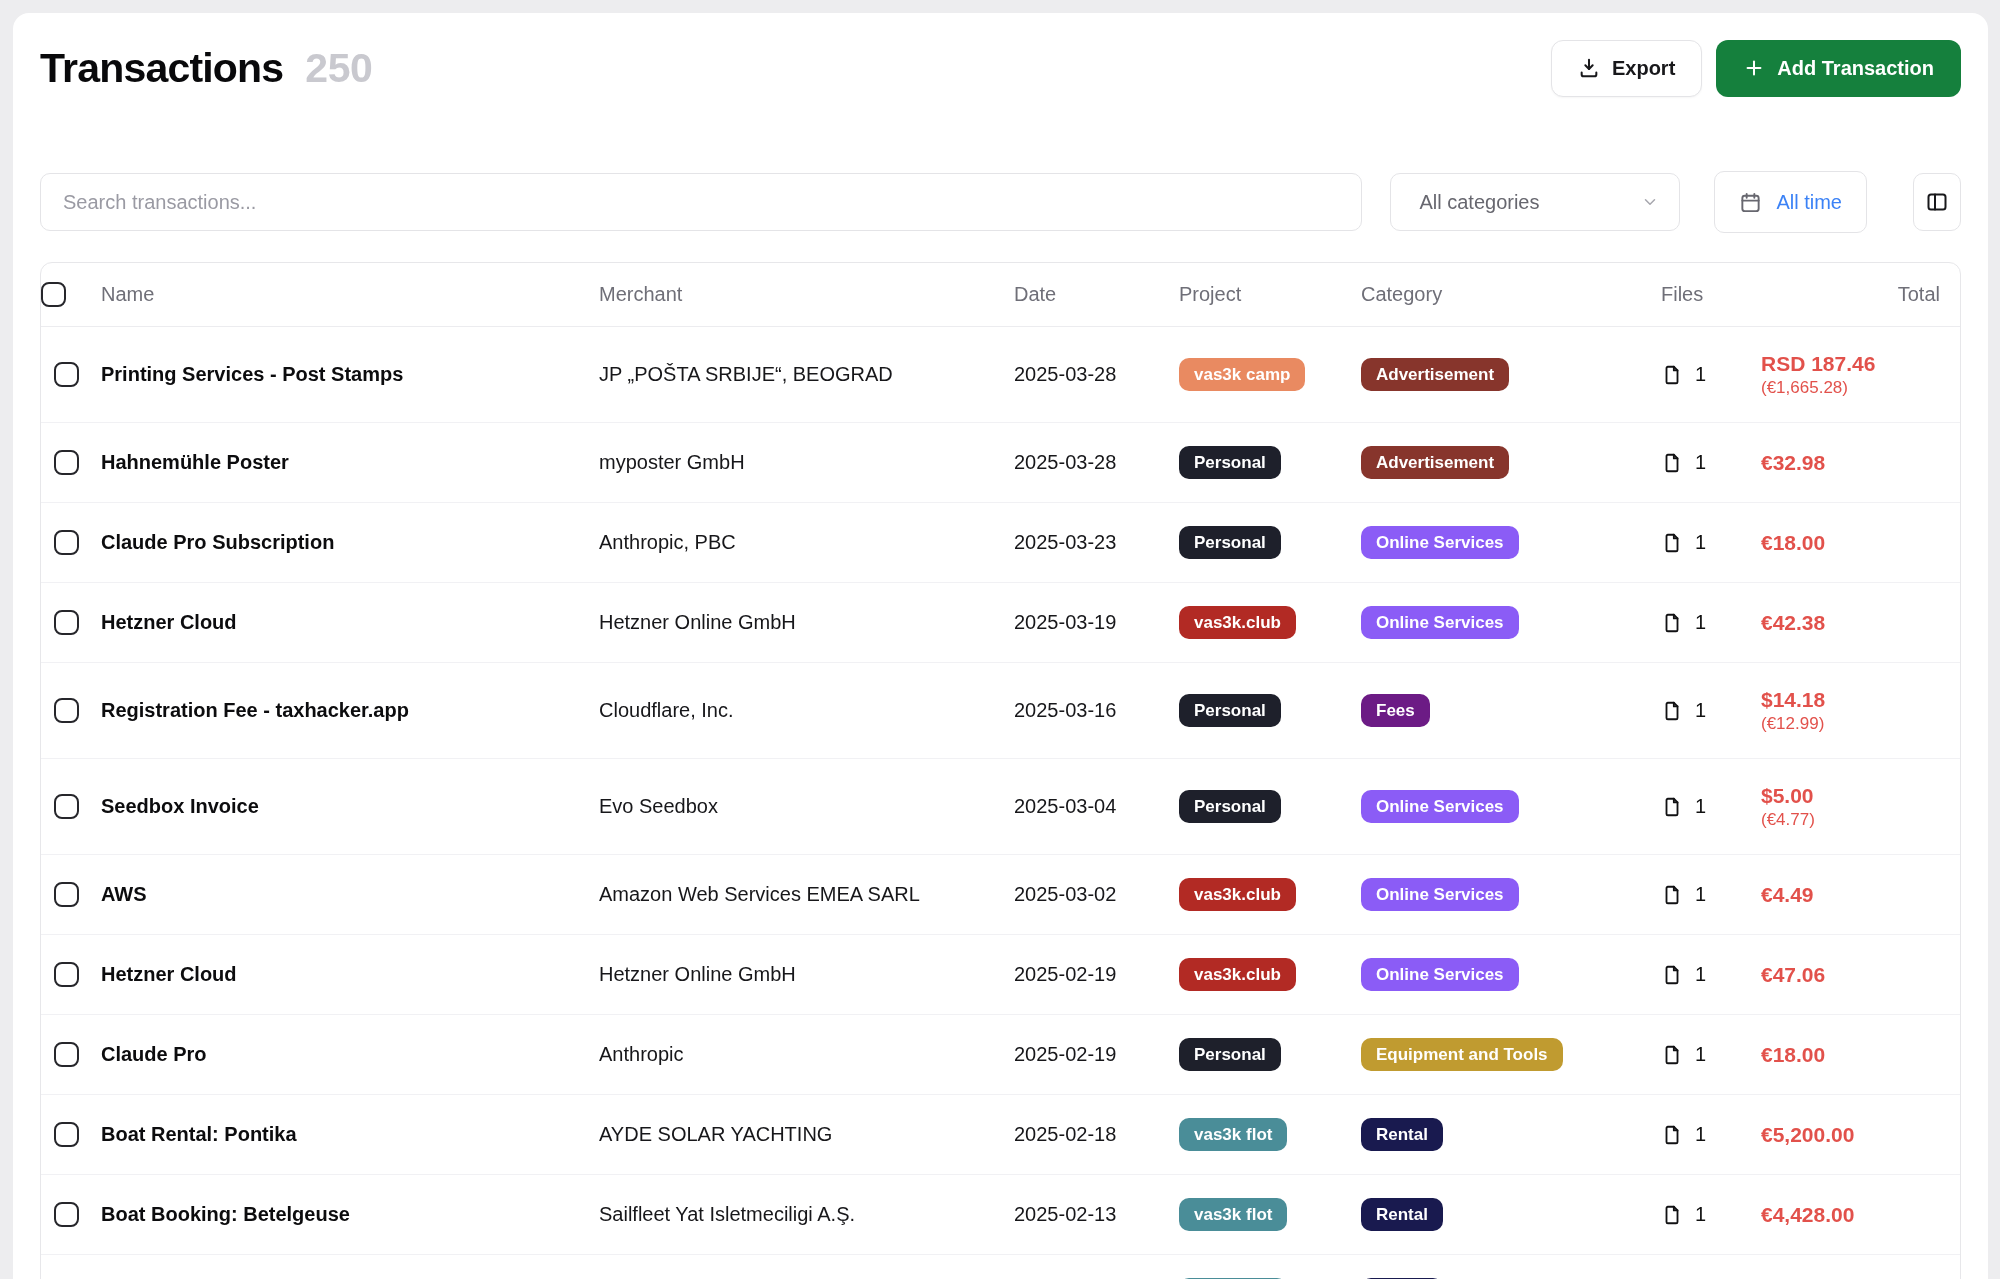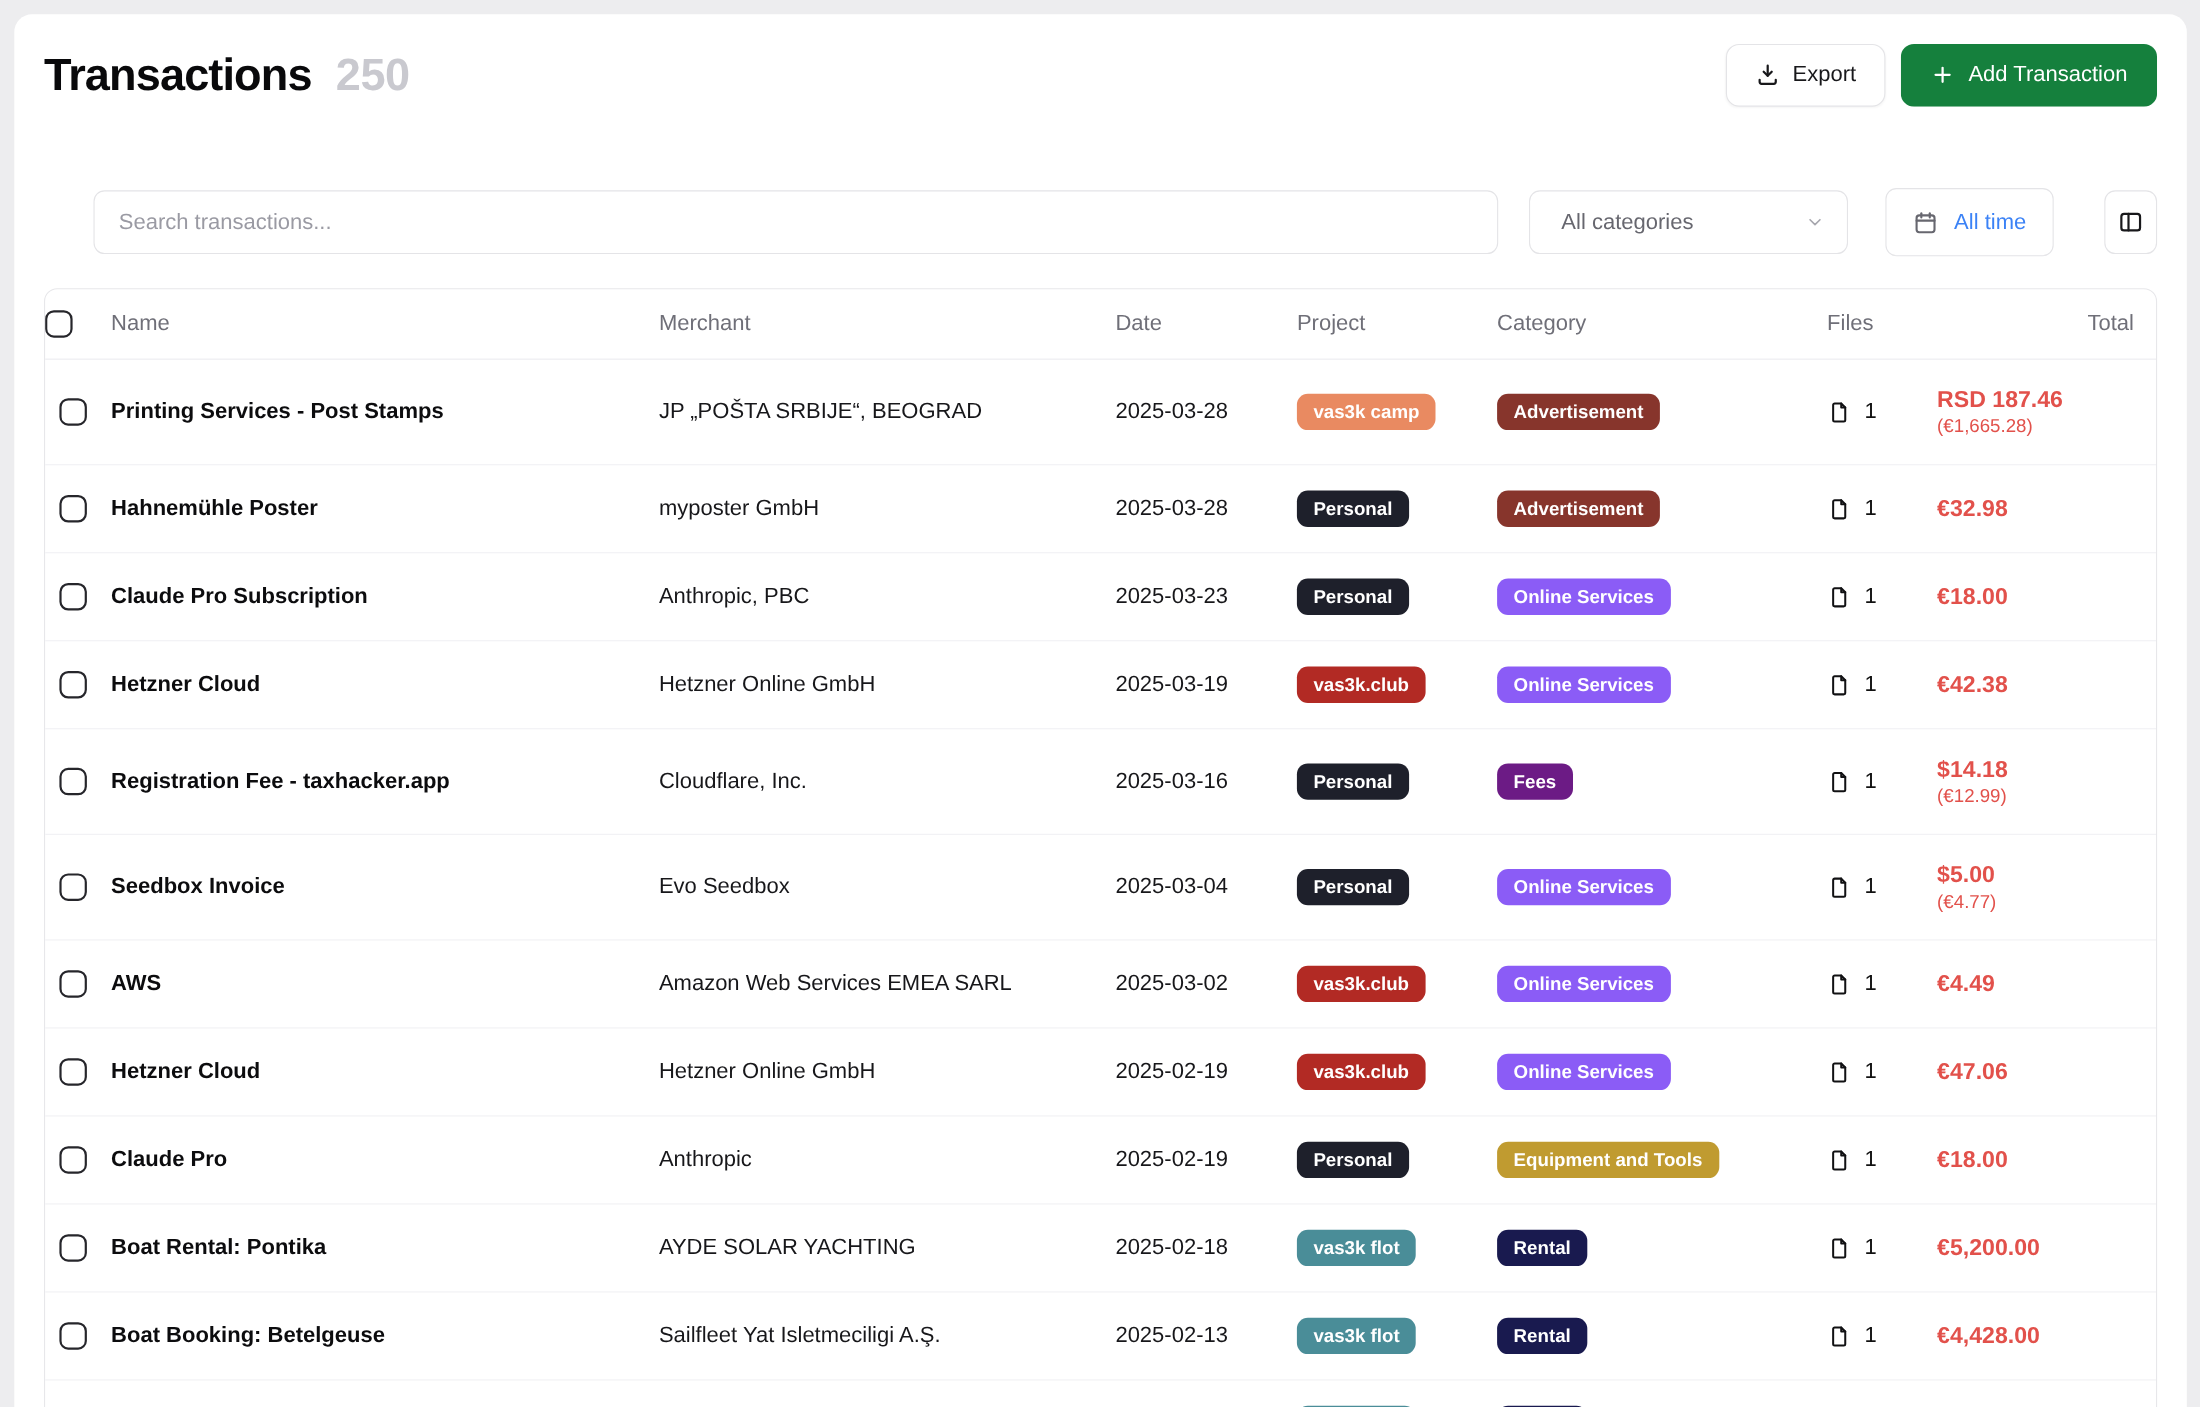--- a/index.html
+++ b/index.html
@@ -23,21 +23,21 @@
     padding-top: 25px;
     height: 85px;
   }
   .title-wrap { display: flex; align-items: baseline; gap: 22px; }
   .page-title { font-size: 41px; font-weight: 700; letter-spacing: -0.8px; color: #09090B; }
   .page-count { font-size: 41px; font-weight: 600; letter-spacing: -0.5px; color: #C9C9CF; }
   .header-actions { display: flex; align-items: center; gap: 14px; }
   .btn {
     display: inline-flex; align-items: center; gap: 12px;
     height: 57px; padding: 0 26px;
-    border-radius: 12px; font-size: 20px; font-weight: 400;
+    border-radius: 12px; font-size: 20px; font-weight: 700;
     border: 1px solid transparent; cursor: pointer;
     font-family: inherit;
   }
   .btn-outline {
     background: #FFFFFF; border-color: #E4E4E7; color: #18181B;
     box-shadow: 0 1px 2px rgba(0,0,0,0.04);
   }
   .btn-dark { background: #15803d; color: #FFFFFF; }
   .btn svg { flex: 0 0 auto; }
   
@@ -50,21 +50,20 @@
     flex: 1 1 auto;
     height: 58px;
     border: 1px solid #E4E4E7;
     border-radius: 10px;
     padding: 0 22px;
     font-size: 20px;
     color: #18181B;
     font-family: inherit;
     outline: none;
     background: #FFFFFF;
-    margin-left: 45px;
   }
   .search-input::placeholder { color: #9A9AA3; }
   .select-box {
     display: flex; align-items: center; justify-content: space-between;
     height: 58px; border: 1px solid #E4E4E7; border-radius: 10px;
     padding: 0 20px; background: #FFF; cursor: pointer;
     color: #67676F; font-size: 20px; flex: 0 0 auto;
   }
   .select-categories { width: 290px; padding-left: 28px; }
   .select-projects { width: 288px; margin-left: 2px; }

